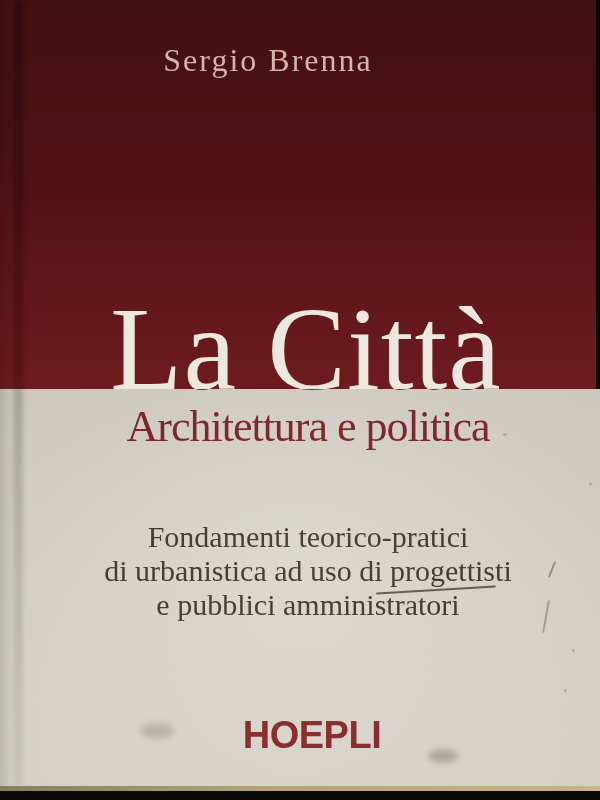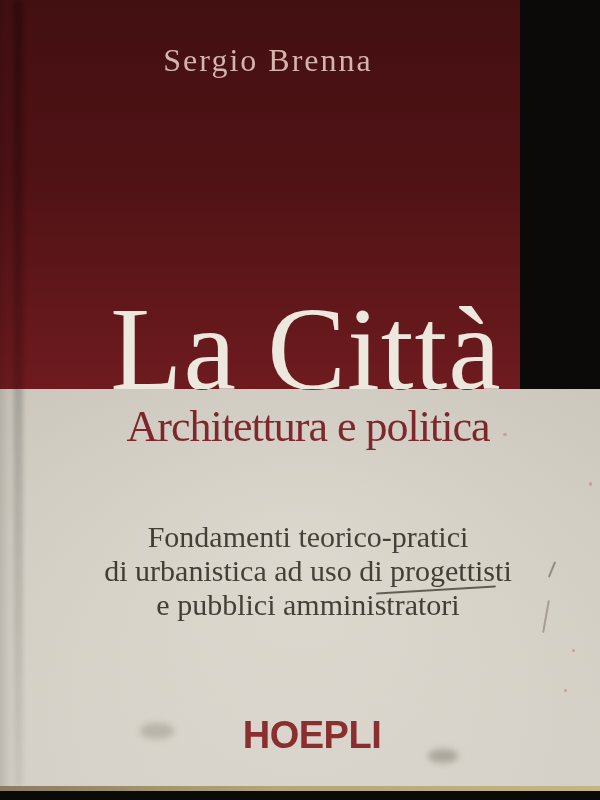--- a/index.html
+++ b/index.html
@@ -5,21 +5,21 @@
   html, body { margin: 0; padding: 0; }
   body {
     width: 600px; height: 800px; overflow: hidden;
     background: #0c0a09;
     font-family: "Liberation Serif", serif;
   }
   .photo { position: relative; width: 600px; height: 800px; overflow: hidden; }
 
   
   .maroon-field {
-    position: absolute; left: 0; top: 0; width: 520px; height: 389px;
+    position: absolute; left: 0; top: 0; width: 596px; height: 389px;
     overflow: hidden;
     background: linear-gradient(180deg,
       var(--c-maroon-top, #431012) 0%,
       #4f1215 45%,
       var(--c-maroon-bottom, #6e1b1f) 100%);
     text-decoration: underline;
   }
 
   
   .paper-field {

